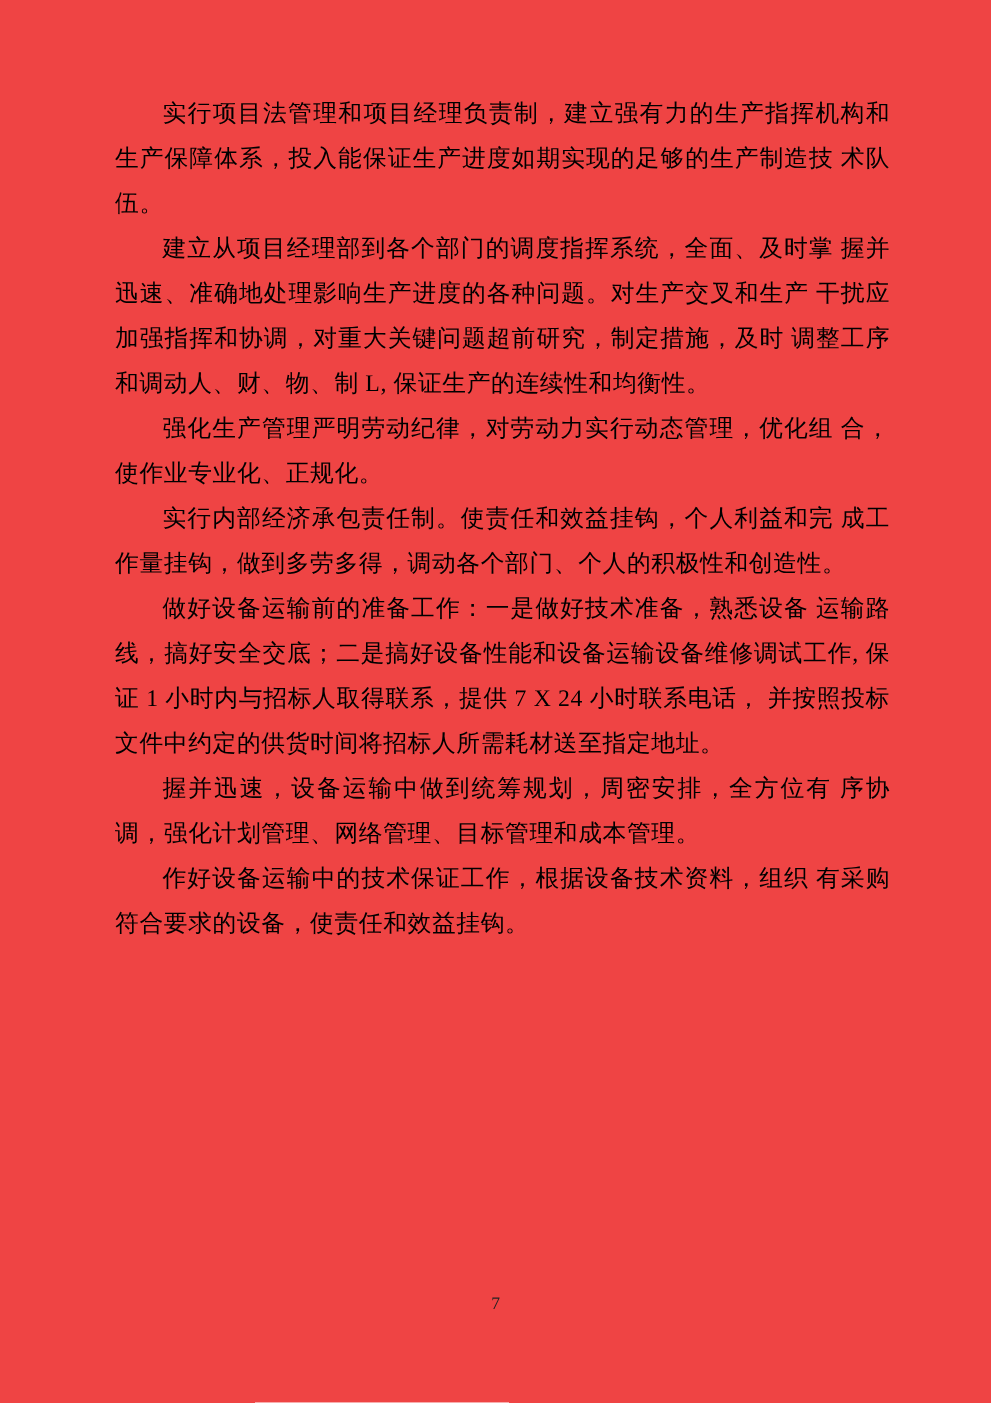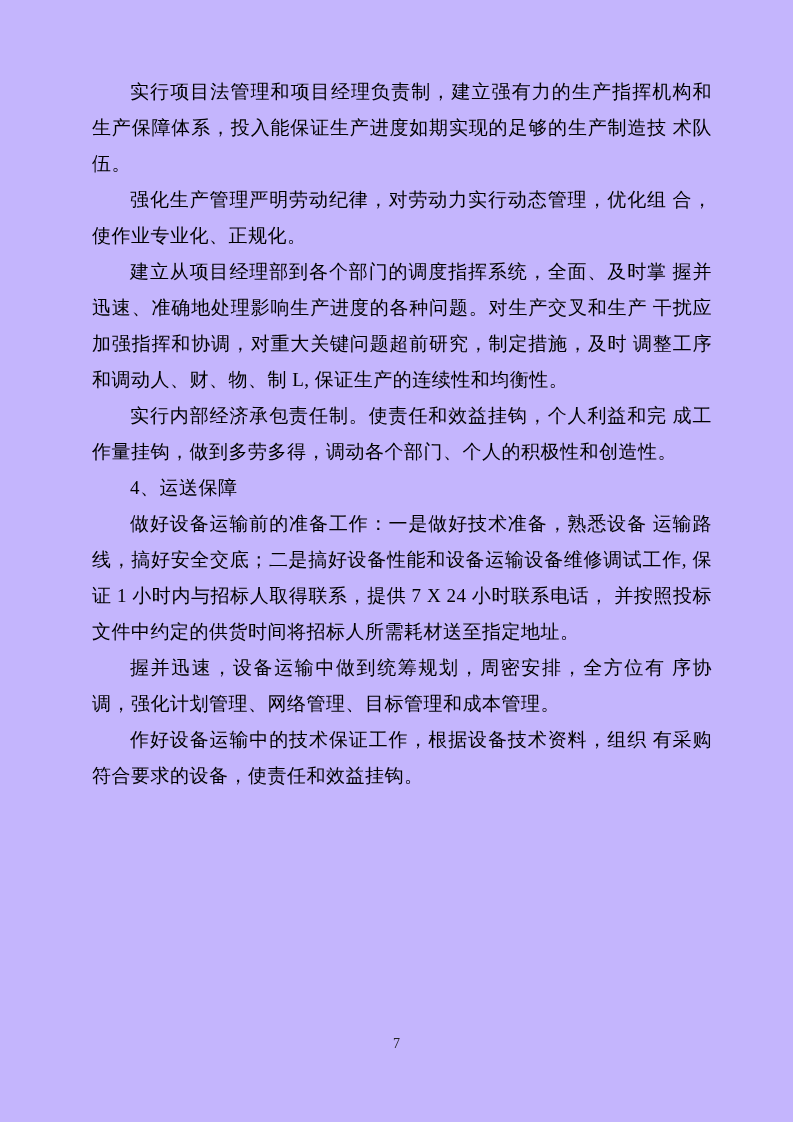--- a/index.html
+++ b/index.html
@@ -4,21 +4,21 @@
 <style>
   html, body {
     margin: 0;
     padding: 0;
     background: #ffffff;
   }
   .page {
     position: relative;
     width: 793px;
     height: 1122px;
-    background: #c4b5fd;
+    background: #ef4444;
     color: #000000;
     font-family: "Liberation Serif", "DejaVu Serif", serif;
     overflow: hidden;
   }
   .content {
     position: absolute;
     left: 92px;
     top: 74px;
     width: 620px;
     font-size: 19px;
@@ -41,24 +41,23 @@
     font-size: 14px;
     color: #222222;
   }
 </style>
 </head>
 <body>
 
 <div class="page">
   <div class="content">
     <p>实行项目法管理和项目经理负责制，建立强有力的生产指挥机构和生产保障体系，投入能保证生产进度如期实现的足够的生产制造技 术队伍。</p>
+    <p>建立从项目经理部到各个部门的调度指挥系统，全面、及时掌 握并迅速、准确地处理影响生产进度的各种问题。对生产交叉和生产 干扰应加强指挥和协调，对重大关键问题超前研究，制定措施，及时 调整工序和调动人、财、物、制 L, 保证生产的连续性和均衡性。</p>
     <p>强化生产管理严明劳动纪律，对劳动力实行动态管理，优化组 合，使作业专业化、正规化。</p>
-    <p>建立从项目经理部到各个部门的调度指挥系统，全面、及时掌 握并迅速、准确地处理影响生产进度的各种问题。对生产交叉和生产 干扰应加强指挥和协调，对重大关键问题超前研究，制定措施，及时 调整工序和调动人、财、物、制 L, 保证生产的连续性和均衡性。</p>
     <p>实行内部经济承包责任制。使责任和效益挂钩，个人利益和完 成工作量挂钩，做到多劳多得，调动各个部门、个人的积极性和创造性。</p>
-    <p>4、运送保障</p>
     <p>做好设备运输前的准备工作：一是做好技术准备，熟悉设备 运输路线，搞好安全交底；二是搞好设备性能和设备运输设备维修调试工作, 保证 1 小时内与招标人取得联系，提供 7 X 24 小时联系电话， 并按照投标文件中约定的供货时间将招标人所需耗材送至指定地址。</p>
     <p>握并迅速，设备运输中做到统筹规划，周密安排，全方位有 序协调，强化计划管理、网络管理、目标管理和成本管理。</p>
     <p>作好设备运输中的技术保证工作，根据设备技术资料，组织 有采购符合要求的设备，使责任和效益挂钩。</p>
   </div>
   <div class="footer">
     <span>7</span>
   </div>
 </div>
 
 </body></html>

